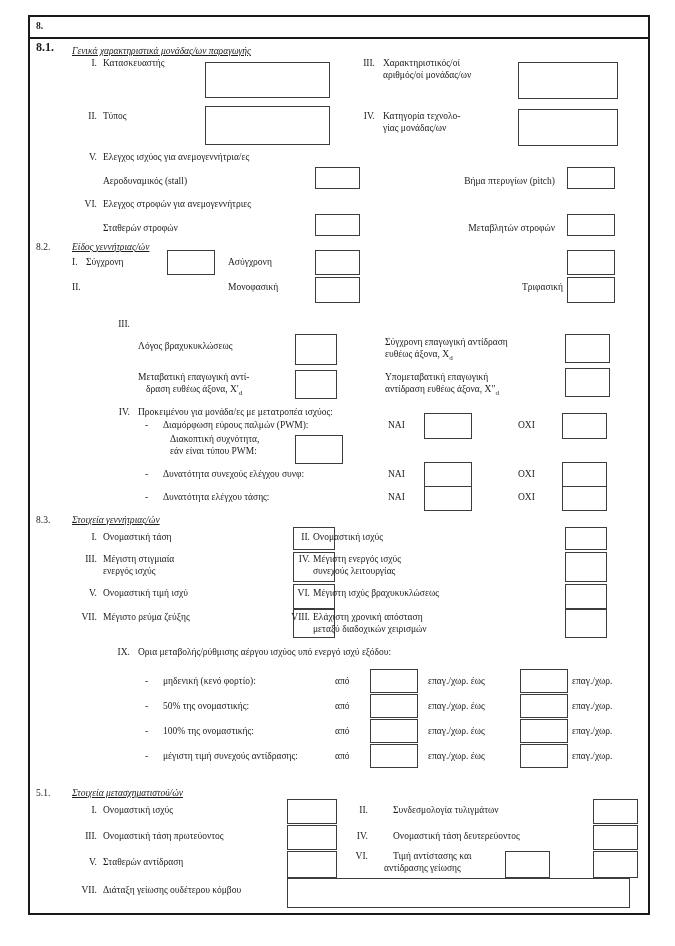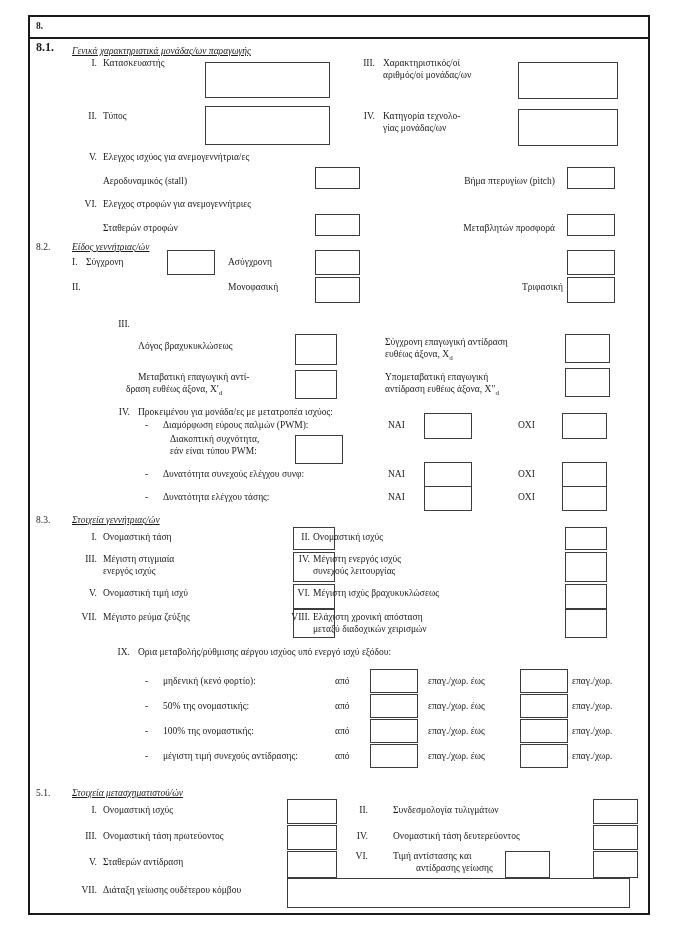--- a/index.html
+++ b/index.html
@@ -49,21 +49,21 @@
   <span class="t" style="left:103px;top:151px">Ελεγχος ισχύος για ανεμογεννήτρια/ες</span>
   <span class="t" style="left:103px;top:175px">Αεροδυναμικός (stall)</span>
   <div class="b" style="left:315px;top:167px;width:45px;height:22px"></div>
   <span class="n" style="left:380px;top:175px;width:175px">Βήμα πτερυγίων (pitch)</span>
   <div class="b" style="left:567px;top:167px;width:48px;height:22px"></div>
 
   <span class="n" style="left:56px;top:198px;width:41px">VI.</span>
   <span class="t" style="left:103px;top:198px">Ελεγχος στροφών για ανεμογεννήτριες</span>
   <span class="t" style="left:103px;top:222px">Σταθερών στροφών</span>
   <div class="b" style="left:315px;top:214px;width:45px;height:22px"></div>
-  <span class="n" style="left:380px;top:222px;width:175px">Μεταβλητών προσφορά</span>
+  <span class="n" style="left:380px;top:222px;width:175px">Μεταβλητών στροφών</span>
   <div class="b" style="left:567px;top:214px;width:48px;height:22px"></div>
 
   <span class="t" style="left:36px;top:241px">8.2.</span>
   <span class="t h" style="left:72px;top:241px">Είδος γεννήτριας/ών</span>
 
   <span class="t" style="left:72px;top:256px">Ι.</span>
   <span class="t" style="left:86px;top:256px">Σύγχρονη</span>
   <div class="b" style="left:167px;top:250px;width:48px;height:25px"></div>
   <span class="t" style="left:228px;top:256px">Ασύγχρονη</span>
   <div class="b" style="left:315px;top:250px;width:45px;height:25px"></div>
@@ -77,21 +77,21 @@
 
   <span class="n" style="left:98px;top:318px;width:32px">III.</span>
 
   <span class="t" style="left:138px;top:340px">Λόγος βραχυκυκλώσεως</span>
   <div class="b" style="left:295px;top:334px;width:42px;height:31px"></div>
   <span class="t" style="left:385px;top:336px">Σύγχρονη επαγωγική αντίδραση</span>
   <span class="t" style="left:385px;top:348px"><span>ευθέως άξονα, X</span><sub>d</sub></span>
   <div class="b" style="left:565px;top:334px;width:45px;height:29px"></div>
 
   <span class="t" style="left:138px;top:371px">Μεταβατική επαγωγική αντί-</span>
-  <span class="t" style="left:126px;top:383px"><span>δραση ευθέως άξονα, X′</span><sub>d</sub></span>
+  <span class="t" style="left:146px;top:383px"><span>δραση ευθέως άξονα, X′</span><sub>d</sub></span>
   <div class="b" style="left:295px;top:370px;width:42px;height:29px"></div>
   <span class="t" style="left:385px;top:371px">Υπομεταβατική επαγωγική</span>
   <span class="t" style="left:385px;top:383px"><span>αντίδραση ευθέως άξονα, X″</span><sub>d</sub></span>
   <div class="b" style="left:565px;top:368px;width:45px;height:29px"></div>
 
   <span class="n" style="left:98px;top:406px;width:32px">IV.</span>
   <span class="t" style="left:138px;top:406px">Προκειμένου για μονάδα/ες με μετατροπέα ισχύος:</span>
 
   <span class="t" style="left:145px;top:419px">-</span>
   <span class="t" style="left:163px;top:419px">Διαμόρφωση εύρους παλμών (PWM):</span>
@@ -202,20 +202,20 @@
   <div class="b" style="left:287px;top:825px;width:50px;height:25px"></div>
   <span class="n" style="left:330px;top:830px;width:38px">IV.</span>
   <span class="t" style="left:393px;top:830px">Ονομαστική τάση δευτερεύοντος</span>
   <div class="b" style="left:593px;top:825px;width:45px;height:25px"></div>
 
   <span class="n" style="left:56px;top:856px;width:41px">V.</span>
   <span class="t" style="left:103px;top:856px">Σταθερών αντίδραση</span>
   <div class="b" style="left:287px;top:851px;width:50px;height:27px"></div>
   <span class="n" style="left:330px;top:850px;width:38px">VI.</span>
   <span class="t" style="left:393px;top:850px">Τιμή αντίστασης και</span>
-  <span class="t" style="left:416px;top:862px">αντίδρασης γείωσης</span>
+  <span class="t" style="left:384px;top:862px">αντίδρασης γείωσης</span>
   <div class="b" style="left:505px;top:851px;width:45px;height:27px"></div>
   <div class="b" style="left:593px;top:851px;width:45px;height:27px"></div>
 
   <span class="n" style="left:56px;top:884px;width:41px">VII.</span>
   <span class="t" style="left:103px;top:884px">Διάταξη γείωσης ουδέτερου κόμβου</span>
   <div class="b" style="left:287px;top:878px;width:343px;height:30px"></div>
 </div>
 
 </body></html>

